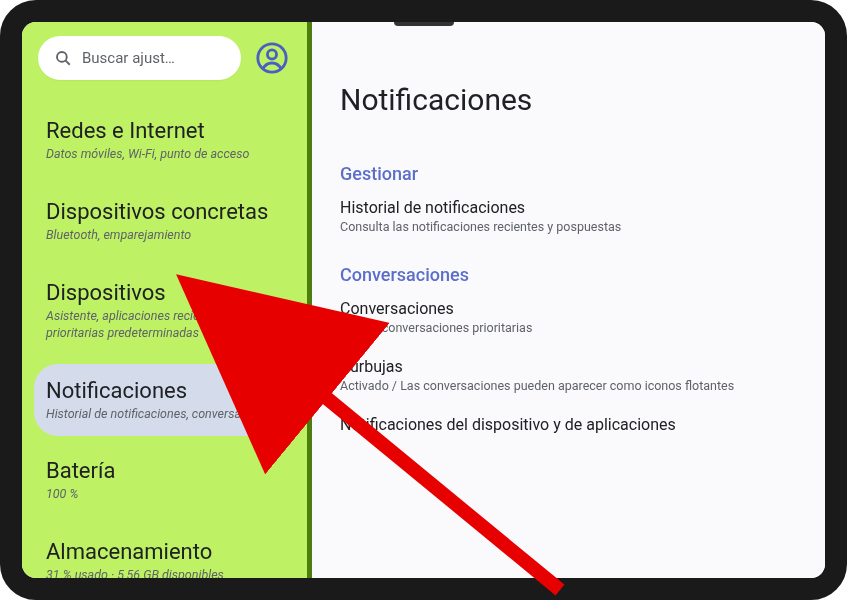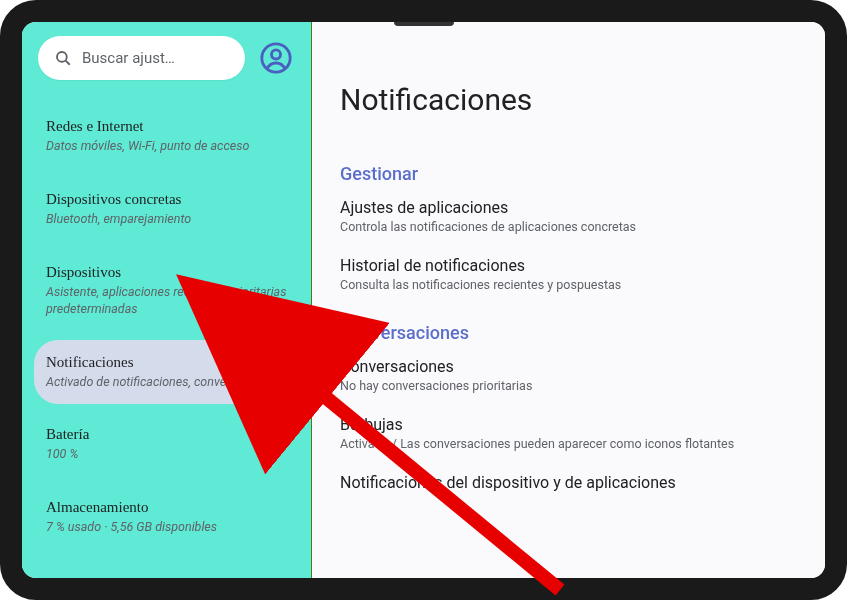--- a/index.html
+++ b/index.html
@@ -30,22 +30,22 @@
       border-radius: 0 0 4px 4px;
       z-index: 100;
     }
     .screen {
       display: flex;
       height: 100%;
       width: 100%;
     }
     .sidebar {
       width: 290px;
-      background: #5eead4;
-      border-right: 1px solid #4d7c0f;
+      background: #bef264;
+      border-right: 5px solid #4d7c0f;
       padding: 14px 12px 0 12px;
       overflow: hidden;
     }
     .search-row {
       display: flex;
       align-items: center;
       gap: 12px;
       margin-bottom: 24px;
       padding: 0 4px;
     }
@@ -82,24 +82,23 @@
     .sidebar-item {
       padding: 14px 12px;
       border-radius: 24px;
       margin-bottom: 8px;
       cursor: pointer;
     }
     .sidebar-item.selected {
       background: #d4dcec;
     }
     .sidebar-item-title {
-      font-size: 15px;
+      font-size: 22px;
       color: #202124;
       margin-bottom: 3px;
-      font-family: Liberation Serif, serif;
     }
     .sidebar-item-subtitle {
       font-size: 12.5px;
       color: #5f6368;
       line-height: 1.35;
       font-style: italic;
     }
     .main {
       flex: 1;
       background: #faf9fc;
@@ -174,47 +173,43 @@
         <div class="sidebar-item-subtitle">Bluetooth, emparejamiento</div>
       </div>
 
       <div class="sidebar-item">
         <div class="sidebar-item-title">Dispositivos</div>
         <div class="sidebar-item-subtitle">Asistente, aplicaciones recientes, prioritarias predeterminadas</div>
       </div>
 
       <div class="sidebar-item selected">
         <div class="sidebar-item-title">Notificaciones</div>
-        <div class="sidebar-item-subtitle">Activado de notificaciones, conversaciones</div>
+        <div class="sidebar-item-subtitle">Historial de notificaciones, conversaciones</div>
       </div>
 
       <div class="sidebar-item">
         <div class="sidebar-item-title">Batería</div>
         <div class="sidebar-item-subtitle">100 %</div>
       </div>
 
       <div class="sidebar-item">
         <div class="sidebar-item-title">Almacenamiento</div>
-        <div class="sidebar-item-subtitle">7 % usado · 5,56 GB disponibles</div>
+        <div class="sidebar-item-subtitle">31 % usado · 5,56 GB disponibles</div>
       </div>
 
       <div class="sidebar-item">
         
         
       </div>
     </div>
 
     <div class="main">
       <h1 class="page-title">Notificaciones</h1>
 
       <div class="section-header">Gestionar</div>
-      <div class="setting-item">
-        <div class="setting-title">Ajustes de aplicaciones</div>
-        <div class="setting-subtitle">Controla las notificaciones de aplicaciones concretas</div>
-      </div>
       <div class="setting-item">
         <div class="setting-title">Historial de notificaciones</div>
         <div class="setting-subtitle">Consulta las notificaciones recientes y pospuestas</div>
       </div>
 
       <div class="section-header section-gap">Conversaciones</div>
       <div class="setting-item">
         <div class="setting-title">Conversaciones</div>
         <div class="setting-subtitle">No hay conversaciones prioritarias</div>
       </div>

